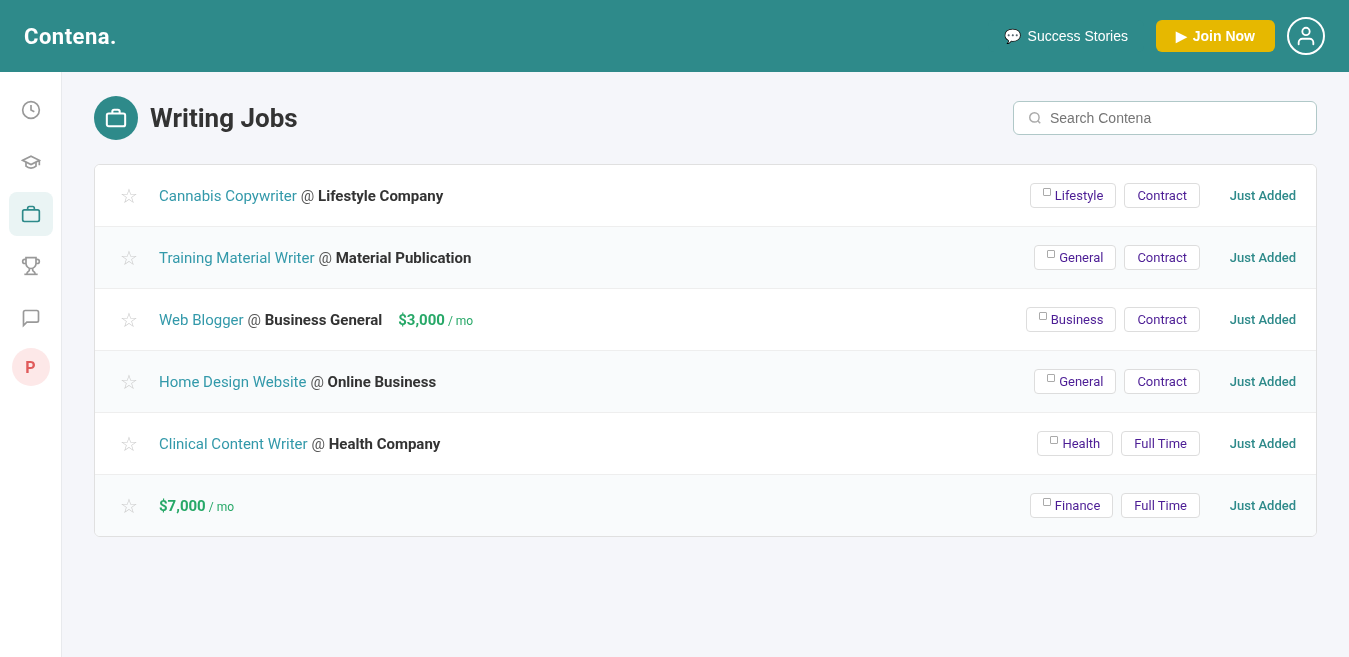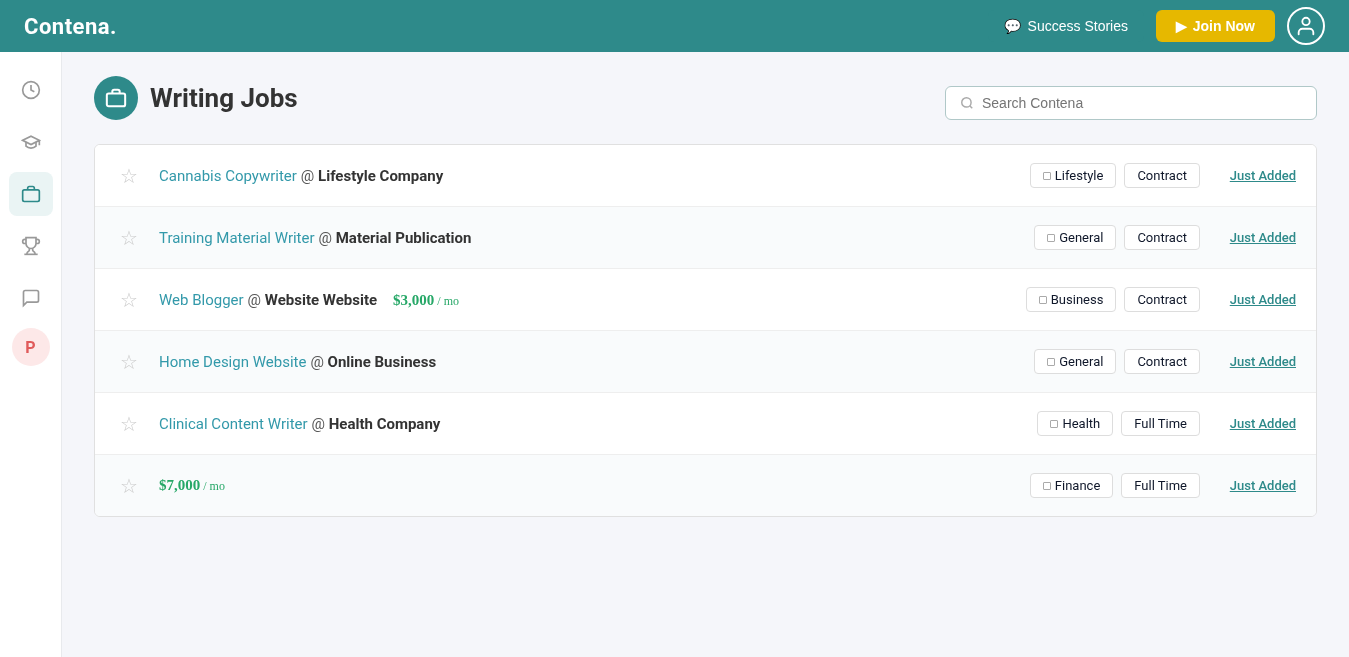--- a/index.html
+++ b/index.html
@@ -5,21 +5,21 @@
     * { margin: 0; padding: 0; box-sizing: border-box; }
     body { font-family: -apple-system, BlinkMacSystemFont, 'Segoe UI', Roboto, sans-serif; background: #f5f6fa; display: flex; flex-direction: column; height: 657px; overflow: hidden; }
 
     
     .header {
       background: #2e8a8a;
       display: flex;
       align-items: center;
       justify-content: space-between;
       padding: 0 24px;
-      height: 52px;
+      height: 72px;
       flex-shrink: 0;
     }
     .header-logo {
       color: white;
       font-size: 22px;
       font-weight: 700;
       letter-spacing: 0.5px;
     }
     .header-right {
       display: flex;
@@ -99,21 +99,21 @@
 
     
     .main-content {
       flex: 1;
       overflow-y: auto;
       padding: 24px 32px;
     }
 
     .page-header {
       display: flex;
-      align-items: flex-end;
+      align-items: center;
       justify-content: space-between;
       margin-bottom: 24px;
     }
     .page-title-group {
       display: flex;
       align-items: center;
       gap: 12px;
     }
     .page-icon {
       width: 44px;
@@ -131,21 +131,21 @@
       font-weight: 700;
       color: #333;
     }
     .search-box {
       display: flex;
       align-items: center;
       border: 1.5px solid #b0c8c8;
       border-radius: 6px;
       padding: 8px 14px;
       background: white;
-      width: 372px;
+      width: 304px;
       gap: 8px;
       margin-left: 16px;
     }
     .search-box input {
       border: none;
       outline: none;
       font-size: 14px;
       color: #999;
       flex: 1;
       background: transparent;
@@ -201,63 +201,61 @@
       color: #555;
       font-size: 15px;
     }
     .job-company.bold { font-weight: 700; color: #333; }
 
     .job-salary {
       color: #27a868;
       font-weight: 700;
       font-size: 15px;
       white-space: nowrap;
-      font-family: Liberation Serif, serif;
     }
     .salary-unit {
       font-weight: 400;
       font-size: 12px;
       color: #27a868;
     }
 
     .job-tags {
       display: flex;
       gap: 8px;
       align-items: center;
       margin-left: auto;
     }
     .tag {
       display: flex;
-      align-items: center;
+      align-items: flex-start;
       gap: 4px;
       padding: 4px 12px;
       border: 1px solid #ddd;
       border-radius: 4px;
       font-size: 13px;
-      color: #0f172a;
+      color: #4c1d95;
       background: white;
       white-space: nowrap;
     }
     .tag-dot {
       width: 8px;
       height: 8px;
       border: 1.5px solid #aaa;
       border-radius: 1px;
       display: inline-block;
       flex-shrink: 0;
     }
 
     .just-added {
       color: #2e8a8a;
       font-size: 13px;
       font-weight: 500;
       white-space: nowrap;
       min-width: 80px;
       text-align: right;
-      text-decoration: underline;
     }
   </style>
 </head>
 <body>
 
 <header class="header">
   <span class="header-logo">Contena.</span>
   <div class="header-right">
     <button class="btn-success-stories">
       <span>💬</span>
@@ -374,21 +372,21 @@
         </span>
         <span class="tag">Contract</span>
       </div>
       <span class="just-added">Just Added</span>
     </div>
         <div class="job-row">
       <button class="star-btn" aria-label="Favorite">☆</button>
       <div class="job-info">
         <span>
           <a class="job-title-link">Web Blogger</a>
-          <span class="job-company"> @ </span><span class="job-company bold">Website Website</span>
+          <span class="job-company"> @ </span><span class="job-company bold">Business General</span>
         </span>
         <span class="job-salary">$3,000<span class="salary-unit"> / mo</span></span>
       </div>
       <div class="job-tags">
         <span class="tag">
           <span class="tag-dot"></span>
           Business
         </span>
         <span class="tag">Contract</span>
       </div>

